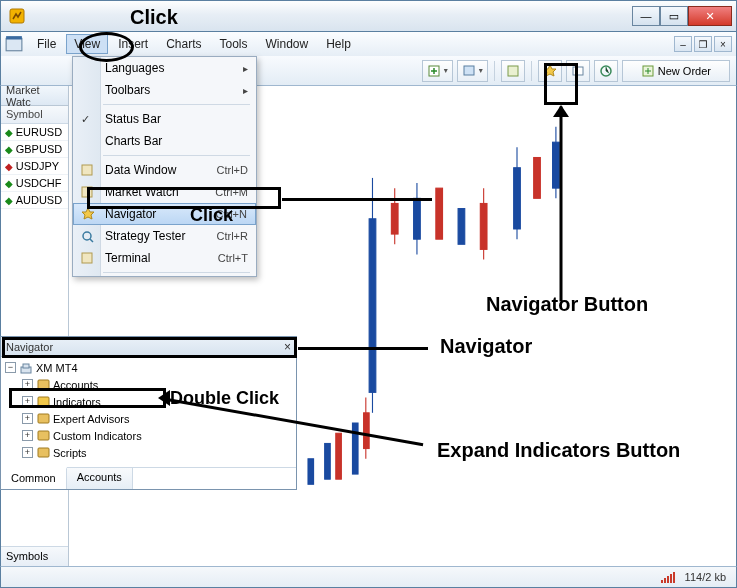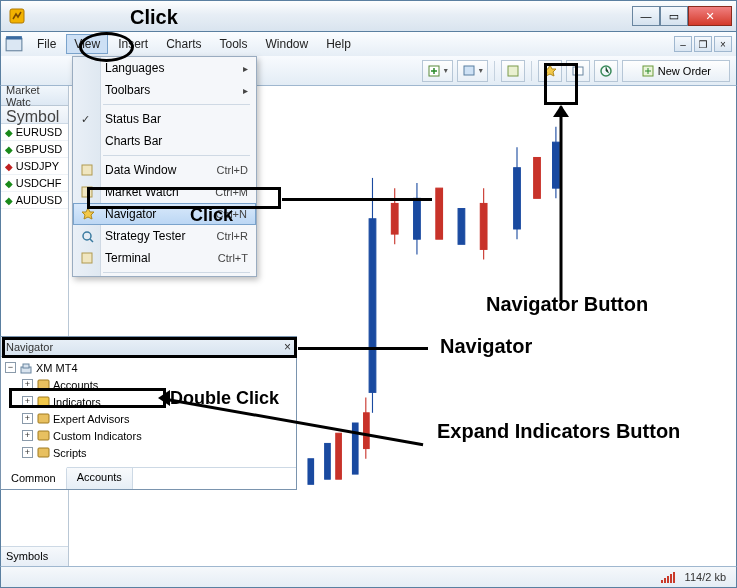--- a/index.html
+++ b/index.html
@@ -43,21 +43,21 @@
   .tbtn .caret { font-size:8px; color:#555; }
   .tsep { width:1px; height:20px; background:#c5d2df; margin:0 2px; }
 
   
   .main { display:flex; height:calc(588px - 32px - 24px - 30px - 22px); border-left:1px solid #5a7fa0; border-right:1px solid #5a7fa0; position:relative; }
 
   .left-col { width:68px; border-right:1px solid #b9c7d5; background:#fff; display:flex; flex-direction:column; }
 
   .panel-title { height:20px; background:linear-gradient(#f2f7fc,#dde8f3); border-bottom:1px solid #b9c7d5; font-size:11px; color:#333; padding:3px 5px; display:flex; align-items:center; justify-content:space-between; }
 
-  .mw-head { height:18px; background:linear-gradient(#f6f9fc,#e7eef6); border-bottom:1px solid #cdd9e5; font-size:16px; padding:2px 5px; color:#444; }
+  .mw-head { height:18px; background:linear-gradient(#f6f9fc,#e7eef6); border-bottom:1px solid #cdd9e5; font-size:11px; padding:2px 5px; color:#444; }
   .sym-row { display:flex; align-items:center; gap:3px; padding:2px 4px; font-size:11px; border-bottom:1px solid #eef2f6; }
   .sym-arrow-up { color:#1a8a1a; font-size:10px; }
   .sym-arrow-dn { color:#c02020; font-size:10px; }
 
   .sym-tab { margin-top:auto; height:20px; background:linear-gradient(#f6f9fc,#e7eef6); border-top:1px solid #cdd9e5; font-size:11px; padding:3px 5px; }
 
   
   .nav-panel { position:absolute; left:0; top:236px; width:297px; background:#fff; border:1px solid #7a94ae; z-index:4; }
   .nav-title { height:20px; background:linear-gradient(#eaf1f8,#d7e3ef); border-bottom:1px solid #b0c0d0; display:flex; align-items:center; justify-content:space-between; padding:0 5px; font-size:11px; color:#333; }
   .nav-title .x { font-size:12px; }
@@ -435,13 +435,13 @@
 <div class="ann-line" style="left:282px; top:198px; width:150px;"></div>
 
 <div class="ann-box" style="left:2px; top:337px; width:295px; height:21px;"></div>
 <div class="ann-line" style="left:298px; top:347px; width:130px;"></div>
 <div class="ann" style="left:440px; top:335px;">Navigator</div>
 
 <div class="ann-box" style="left:9px; top:388px; width:157px; height:20px;"></div>
 <div class="ann small" style="left:170px; top:388px;">Double Click</div>
 <div class="ann-line" style="left:167px; top:398px; width:260px; transform:rotate(10deg);"></div>
 <div class="arrowhead" style="left:158px; top:390px; border-width:8px 12px 8px 0; border-color:transparent #000 transparent transparent;"></div>
-<div class="ann" style="left:437px; top:420px; line-height:1.1;"><span>Expand Indicators Button</span></div>
+<div class="ann" style="left:437px; top:439px; line-height:1.1;"><span>Expand Indicators Button</span></div>
 
 </body></html>

